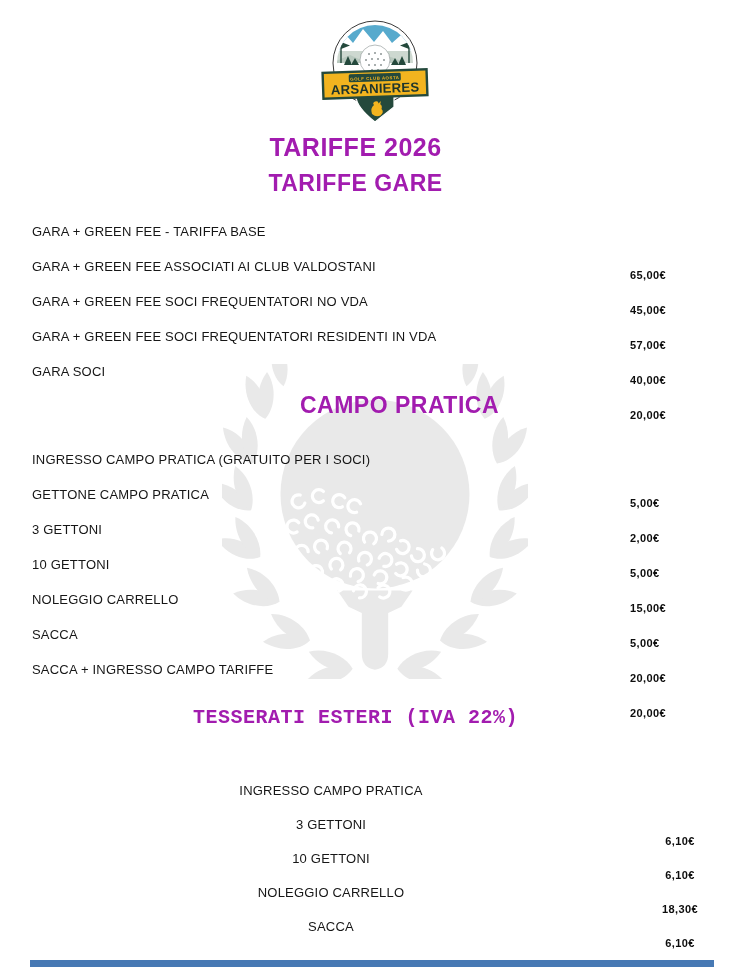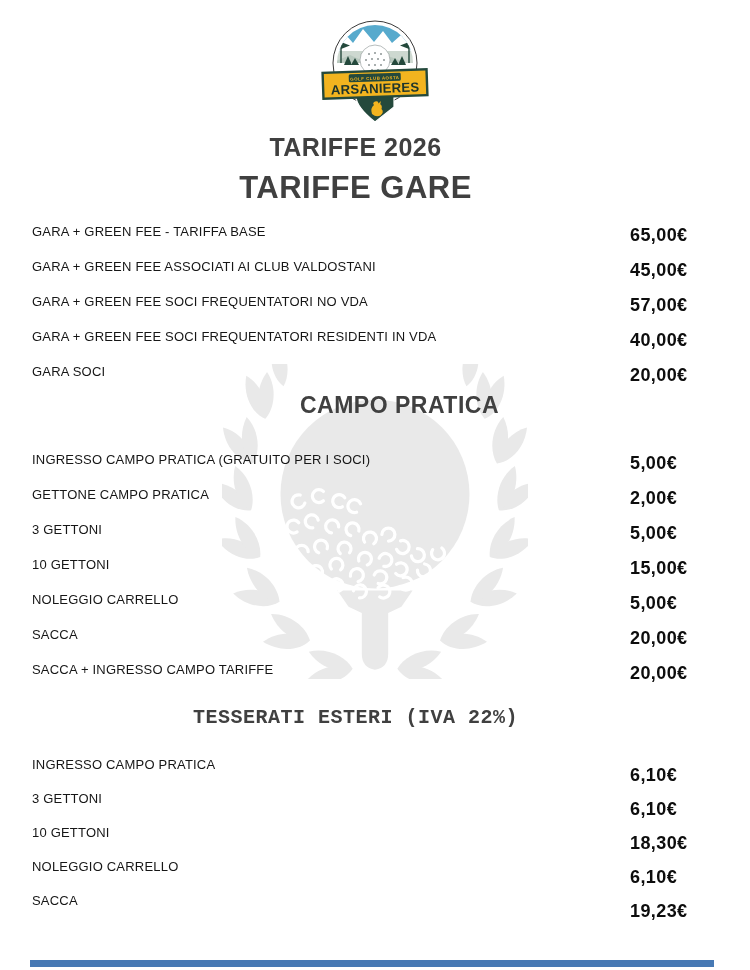--- a/index.html
+++ b/index.html
@@ -3,32 +3,32 @@
 <meta charset="utf-8">
 <style>
   html,body{margin:0;padding:0;background:#ffffff;}
   .canvas{position:relative;width:750px;height:970px;background:#fff;overflow:hidden;
           font-family:"Liberation Sans","DejaVu Sans",sans-serif;}
   
   .watermark{position:absolute;left:222px;top:364px;width:306px;height:315px;z-index:0;}
   
   .content{position:absolute;inset:0;z-index:2;}
   .logo{position:absolute;left:320px;top:18px;width:110px;height:108px;}
-  .h-main{position:absolute;left:0;width:711px;text-align:center;color:#404040;
+  .h-main{position:absolute;left:0;width:711px;text-align:center;color:#a21caf;
           font-weight:bold;letter-spacing:.5px;}
   .title{top:133px;font-size:25px;}
-  .h-gare{top:170px;font-size:31px;}
+  .h-gare{top:170px;font-size:23px;}
   .h-campo{top:392px;font-size:23px;padding-left:44px;}
   .h-esteri{top:706px;font-size:20px;font-family:Liberation Mono, monospace;}
   .section{position:absolute;left:0;width:750px;}
-  .sec1{top:220px;} .sec2{top:448px;} .sec3{top:753px;}
+  .sec1{top:220px;} .sec2{top:448px;} .sec3{top:779px;text-align:center;}
   .row{display:grid;grid-template-columns:598px 1fr;margin:0 20px 0 32px;height:35px;}
   .sec3 .row{height:34px;}
   .row .label{font-size:13px;color:#161616;letter-spacing:.2px;padding-top:4px;}
-  .row .price{font-size:18px;font-weight:bold;color:#0d0d0d;letter-spacing:.4px;padding-top:5px;}
+  .row .price{font-size:11px;font-weight:bold;color:#0d0d0d;letter-spacing:.4px;padding-top:5px;margin-top:44px;}
   .sec3 .row .price{padding-top:12px;}
   .footer-bar{position:absolute;left:30px;top:960px;width:684px;height:7px;background:#4779b4;z-index:3;}
 </style>
 </head>
 <body>
 
 <div class="canvas">
 
   <svg class="watermark" viewBox="0 0 300 310" xmlns="http://www.w3.org/2000/svg">
     <defs>

